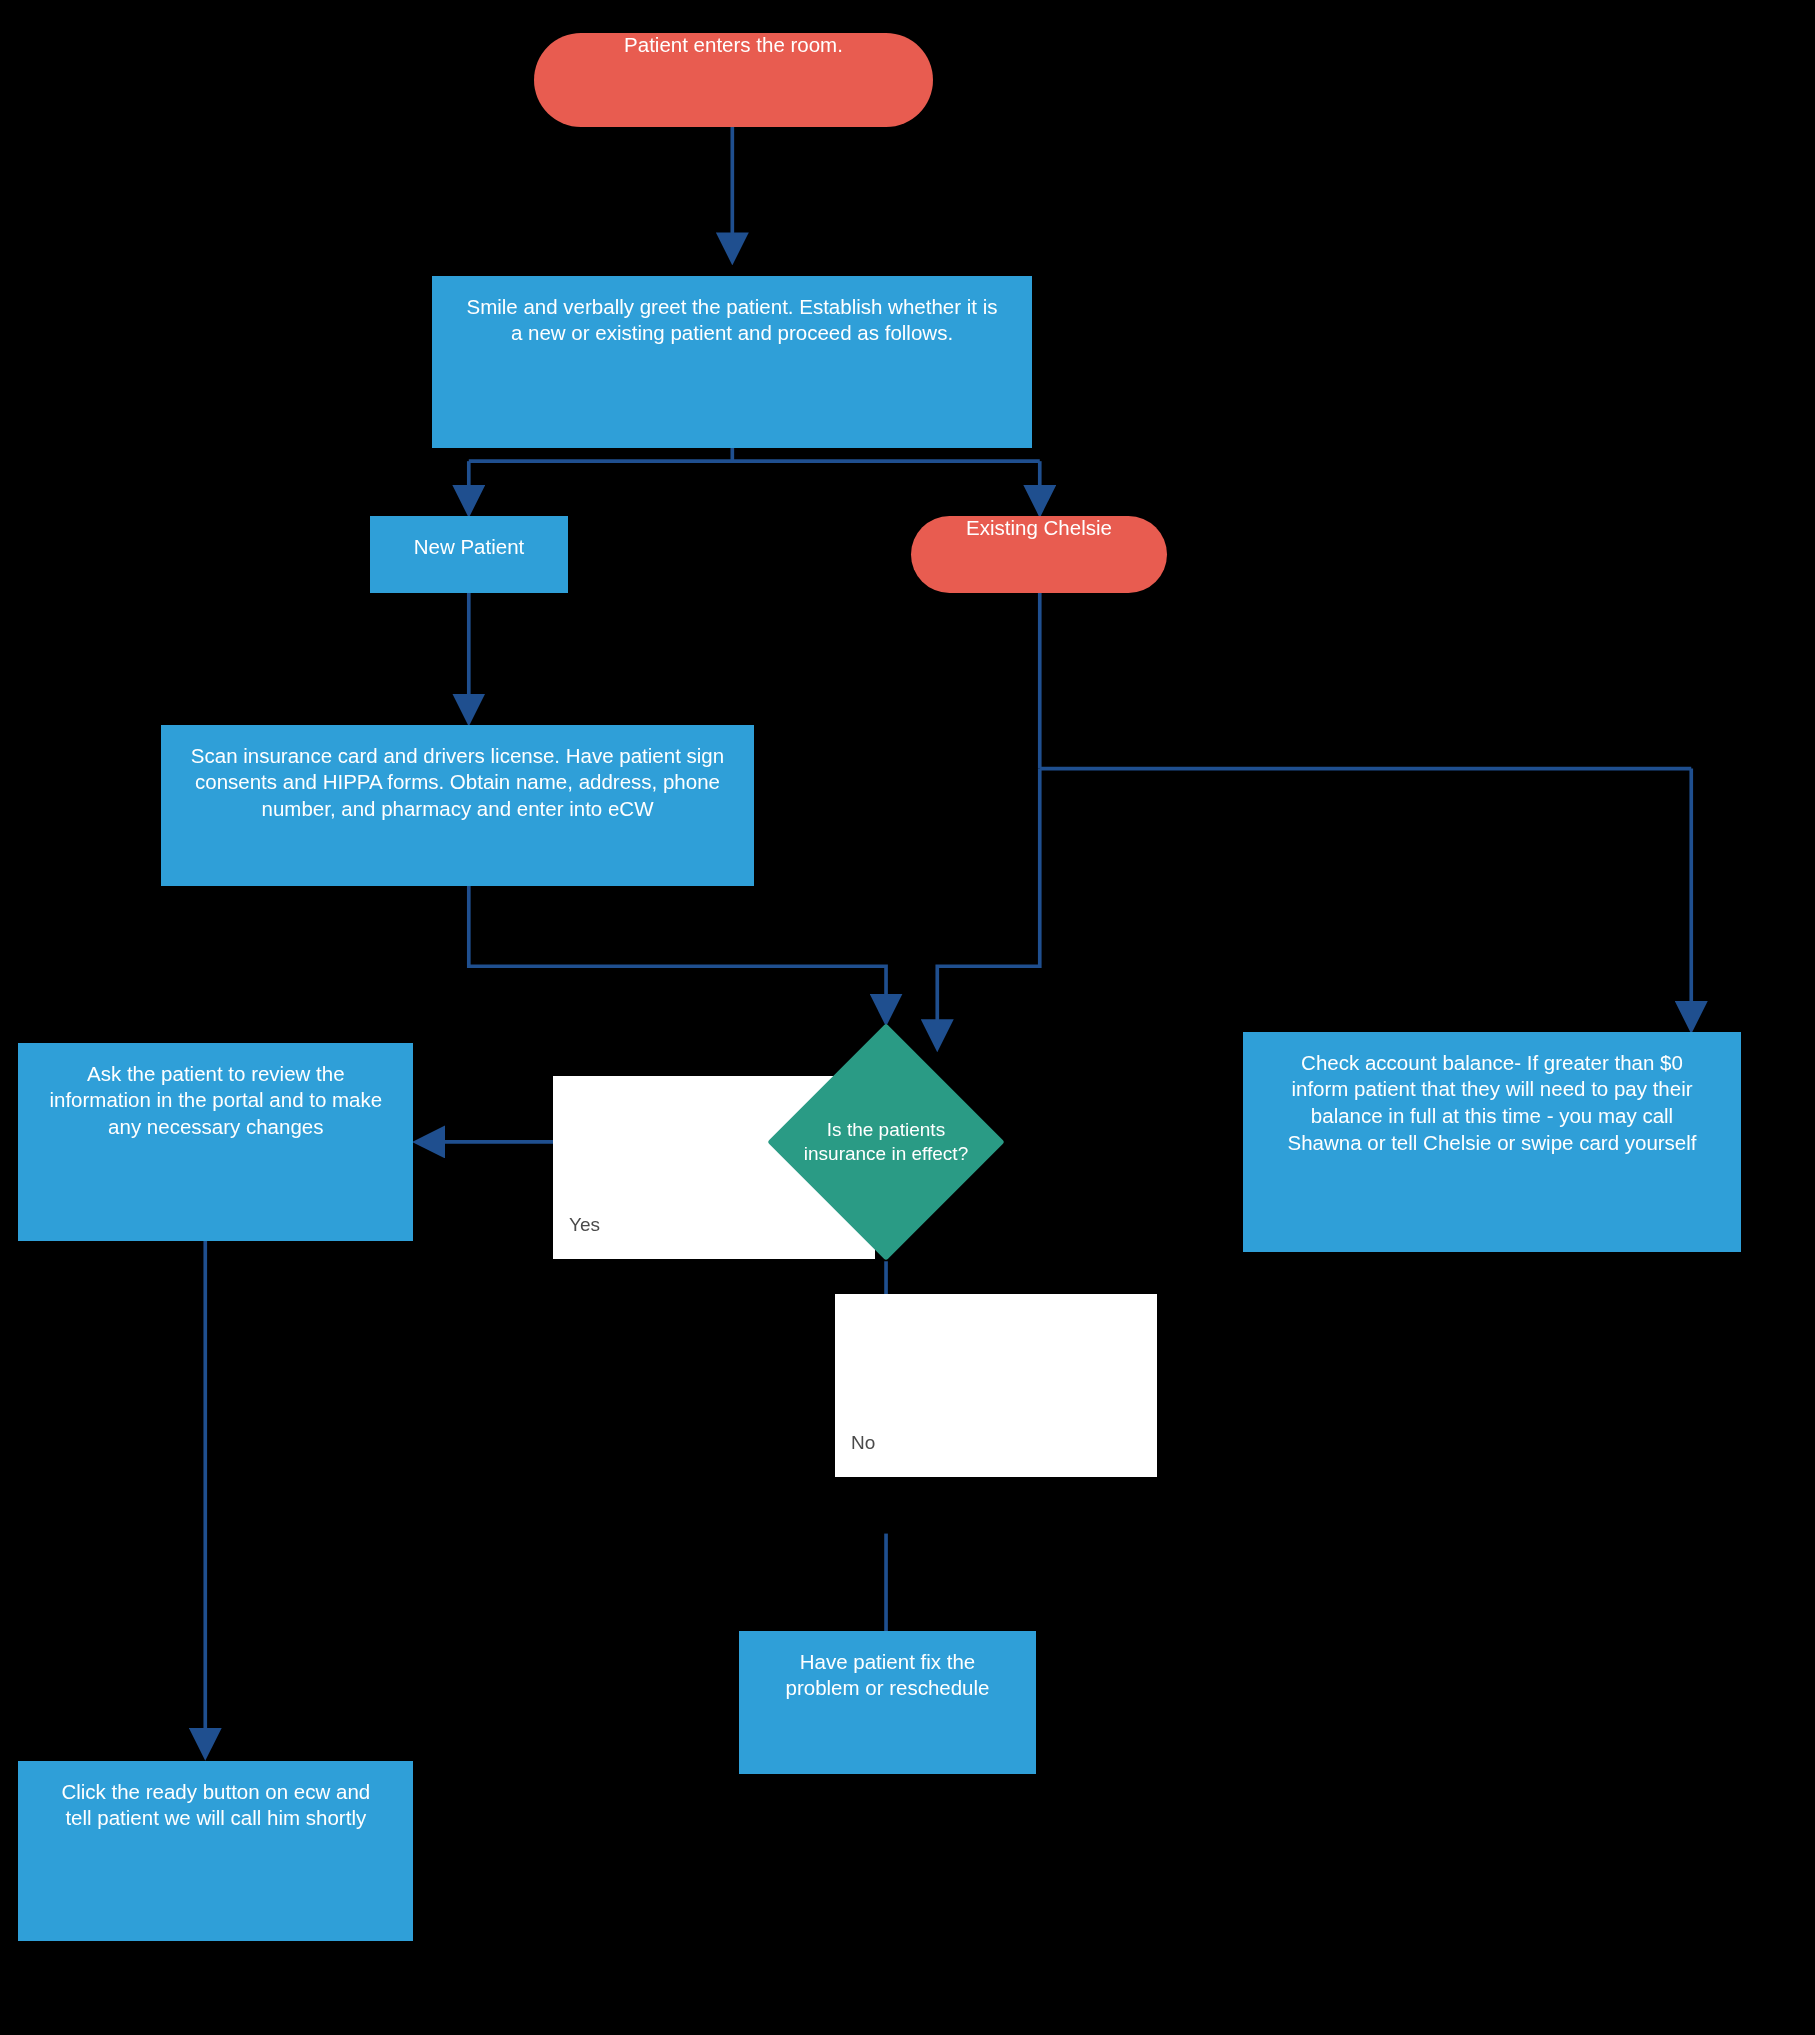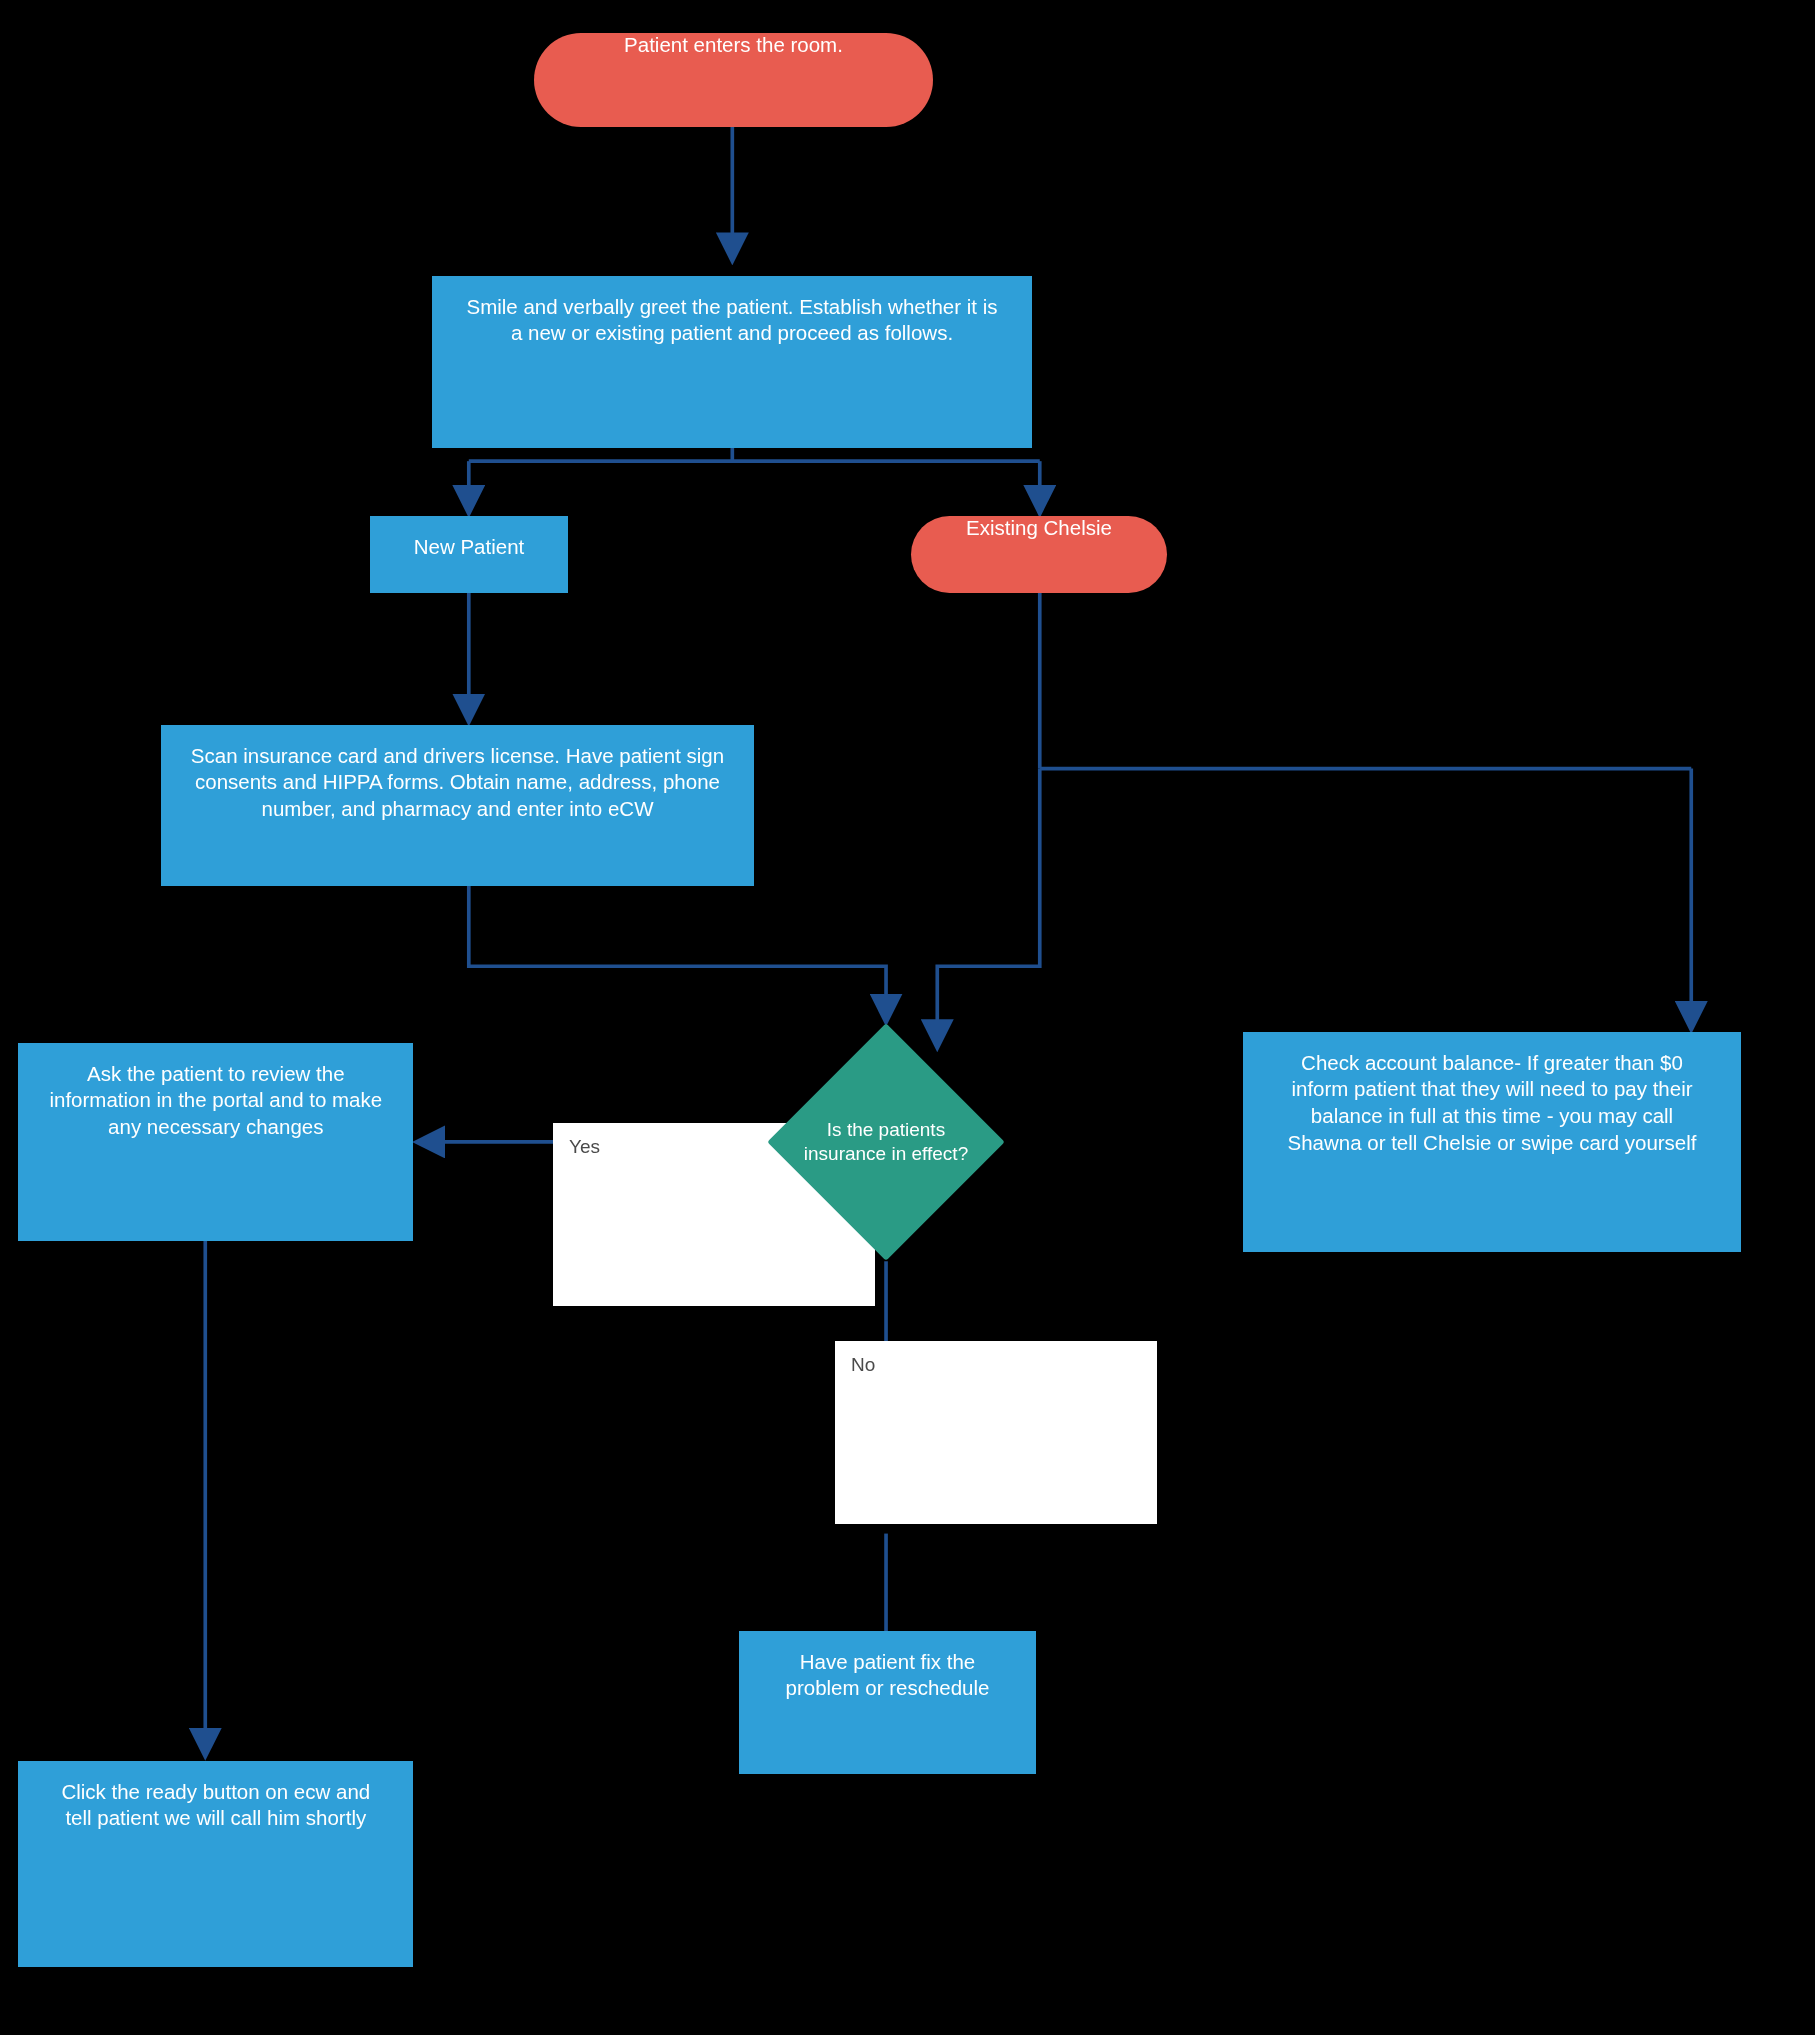--- a/index.html
+++ b/index.html
@@ -62,25 +62,24 @@
     padding: 0 22px;
     line-height: 1.25;
   }
   .white-label {
     position: absolute;
     background: #fff;
     color: #4a4a4a;
     font-size: 19px;
     font-weight: 400;
     display: flex;
-    align-items: flex-start;
+    align-items: flex-end;
     justify-content: flex-start;
-    padding: 13px 16px;
+    padding: 23px 16px;
     box-sizing: border-box;
-    margin-top: 47px;
   }
   svg.connectors {
     position: absolute;
     inset: 0;
     width: 1816px;
     height: 2035px;
     pointer-events: none;
   }
   .arrow-path {
     stroke: #1f4f8f;
@@ -168,18 +167,18 @@
   </div>
 
   <div class="node process" style="left:1208px; top:1032px; width:498px; height:220px;margin-left:35px;">
     <span>Check account balance- If greater than $0 inform patient that they will need to pay their balance in full at this time - you may call Shawna or tell Chelsie or swipe card yourself</span>
   </div>
 
   <div class="node process" style="left:739px; top:1631px; width:297px; height:143px;">
     <span>Have patient fix the problem or reschedule</span>
   </div>
 
-  <div class="node process" style="left:18.3px; top:1761px; width:395px; height:206px;">
+  <div class="node process" style="left:18.3px; top:1761px; width:395px; height:180px;">
     <span>Click the ready button on ecw and tell patient we will call him shortly</span>
   </div>
 
 </div>
 
 
 </body></html>

